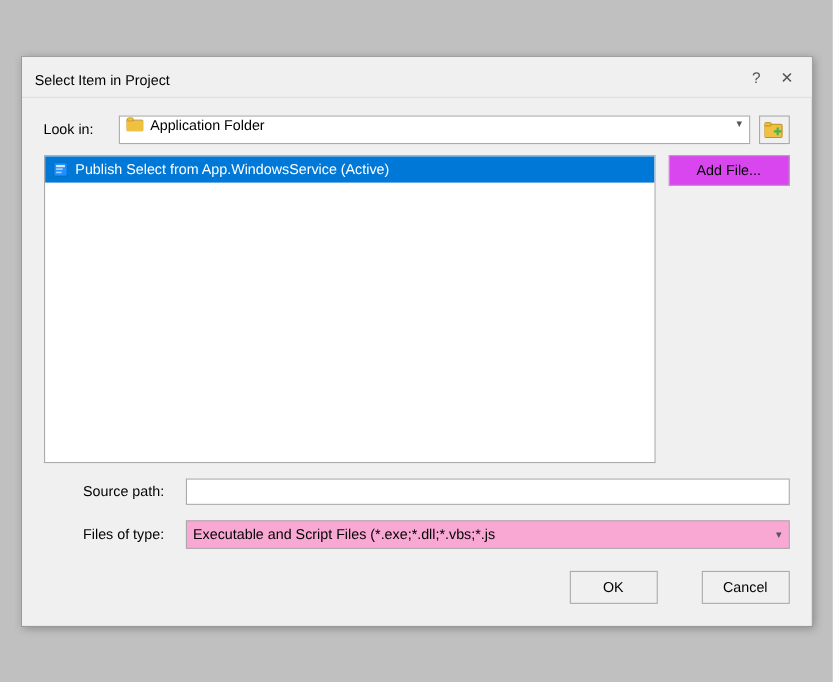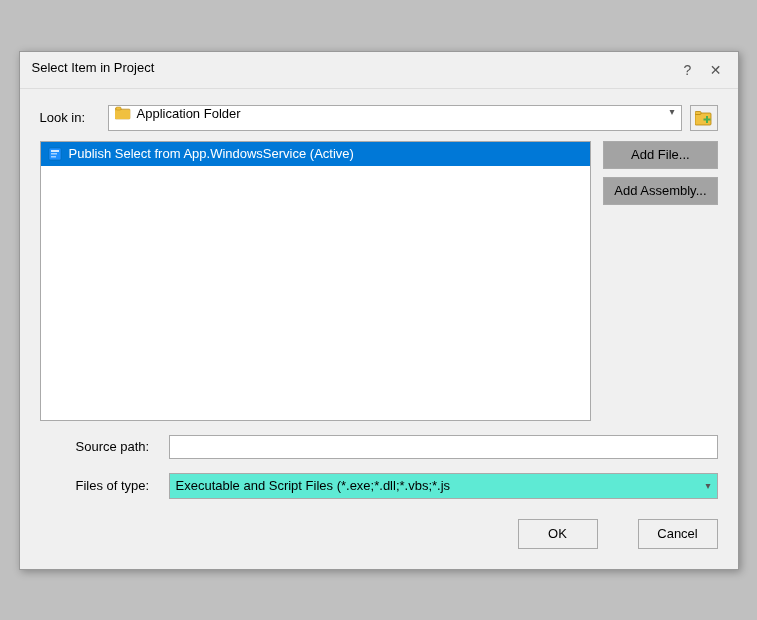--- a/index.html
+++ b/index.html
@@ -25,21 +25,21 @@
       box-shadow: 2px 2px 8px rgba(0,0,0,0.3);
       width: 720px;
       padding: 0;
     }
 
     .title-bar {
       background: #f0f0f0;
       border-bottom: 1px solid #ddd;
       padding: 8px 12px;
       display: flex;
-      align-items: flex-start;
+      align-items: flex-end;
       justify-content: space-between;
     }
 
     .title-bar-left {
       display: flex;
       align-items: center;
       gap: 8px;
     }
 
     .title-text {
@@ -157,21 +157,21 @@
 
     .side-buttons {
       display: flex;
       flex-direction: column;
       gap: 8px;
       min-width: 110px;
     }
 
     .side-btn {
       height: 28px;
-      background: #a3a3a3;
+      background: #d946ef;
       border: 1px solid #aaa;
       cursor: pointer;
       font-size: 13px;
       padding: 0 10px;
       text-align: center;
       white-space: nowrap;
     }
 
     .form-row {
       display: flex;
@@ -192,21 +192,21 @@
       height: 24px;
       border: 1px solid #aaa;
       background: #fff;
       padding: 0 4px;
     }
 
     .form-select {
       flex: 1;
       height: 26px;
       border: 1px solid #aaa;
-      background: #5eead4;
+      background: #f9a8d4;
       padding: 0 6px;
       display: flex;
       align-items: center;
       justify-content: space-between;
       cursor: pointer;
     }
 
     .bottom-buttons {
       display: flex;
       justify-content: flex-end;
@@ -287,21 +287,20 @@
               <rect x="3" y="6" width="6" height="1.5" fill="#fff" opacity="0.6"></rect>
               <rect x="3" y="9" width="5" height="1.5" fill="#fff" opacity="0.6"></rect>
             </svg>
           </span>
           <span>Publish Select from App.WindowsService (Active)</span>
         </div>
       </div>
 
       <div class="side-buttons">
         <button class="side-btn">Add File...</button>
-        <button class="side-btn">Add Assembly...</button>
       </div>
     </div>
 
     <div class="form-row">
       <span class="form-label">Source path:</span>
       <input class="form-input" type="text" value="" style="">
     </div>
 
     <div class="form-row">
       <span class="form-label">Files of type:</span>

